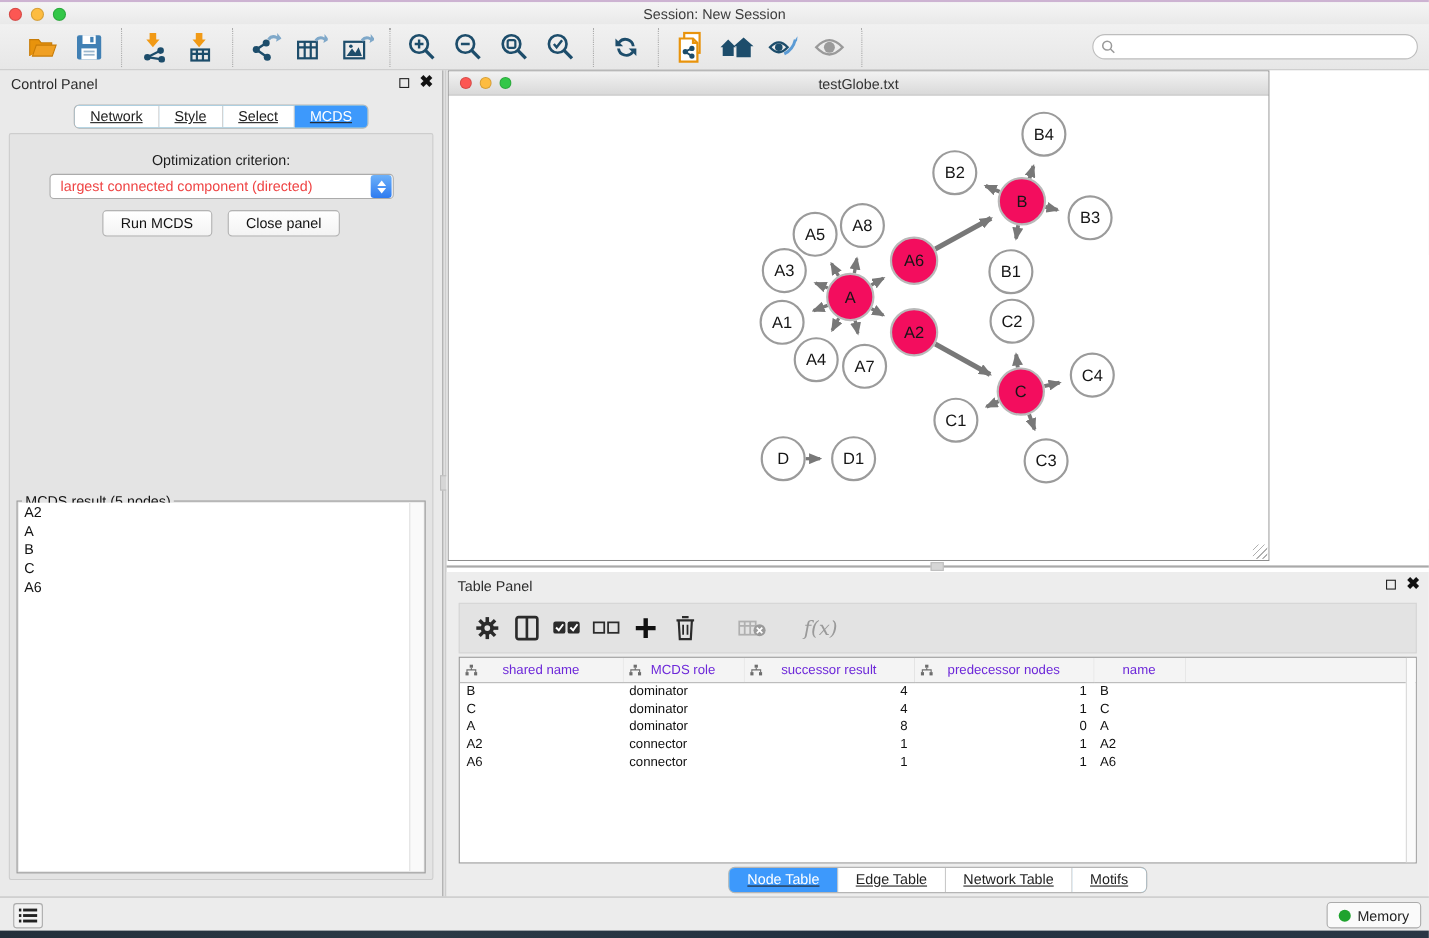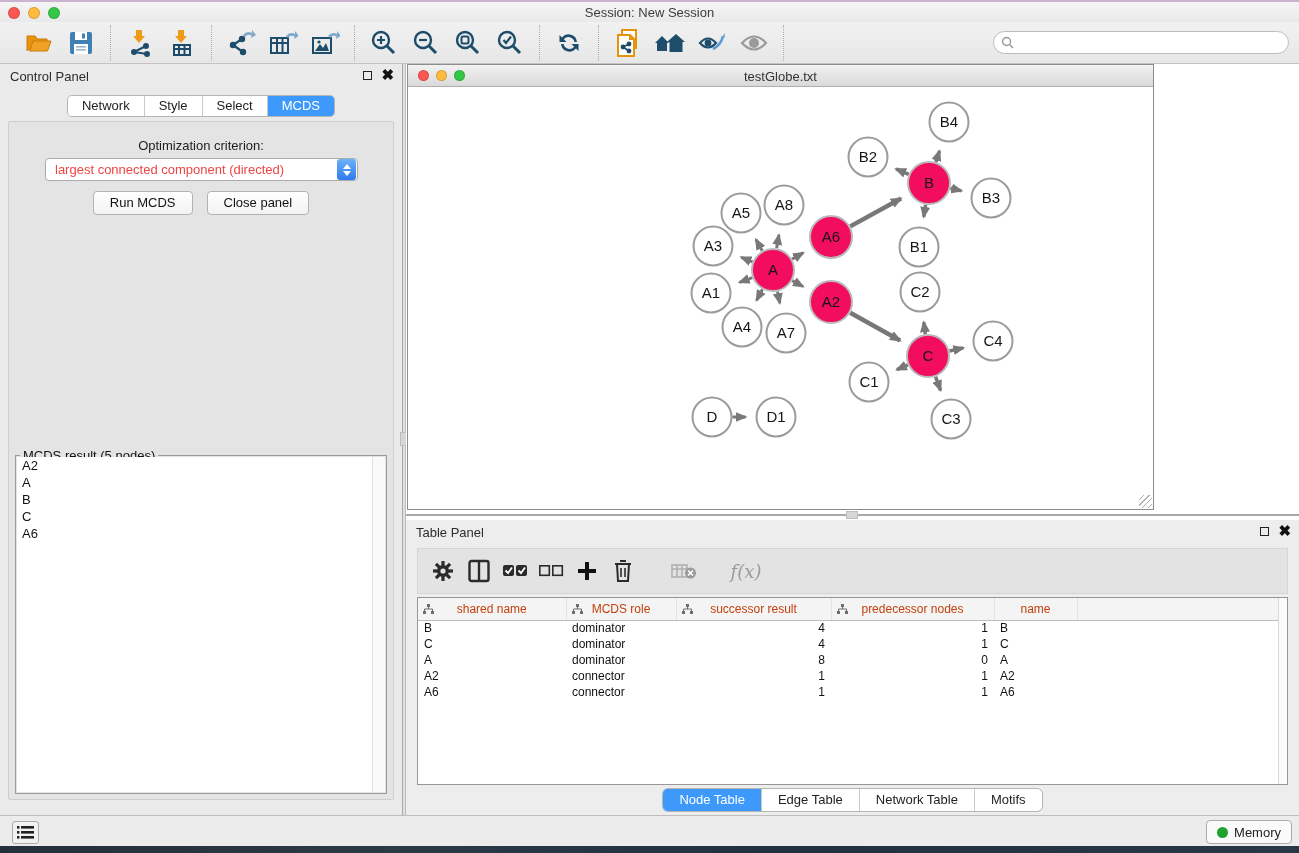--- a/index.html
+++ b/index.html
@@ -36,21 +36,21 @@
 
   
   .control-panel { position:absolute; left:0; top:0; width:402px; height:751px; background:#eaeaea; }
   .cp-header { position:relative; height:26px; }
   .panel-title { position:absolute; left:10px; top:5px; font-size:13px; color:#2c2c2c; }
   .panel-ctrls { position:absolute; right:8px; top:5px; display:flex; gap:9px; align-items:center; }
   .float-box { width:9px; height:9px; border:1.5px solid #222; display:inline-block; cursor:pointer; }
   .close-x { font-size:15px; font-weight:bold; color:#111; line-height:12px; cursor:pointer; }
 
   .cp-tabs { position:absolute; left:0; right:0; top:31px; display:flex; justify-content:center; }
-  .seg { display:flex; border:1px solid #b5b5b5; border-radius:5px; overflow:hidden; background:#7dd3fc; }
+  .seg { display:flex; border:1px solid #b5b5b5; border-radius:5px; overflow:hidden; background:#7dd3fc;text-decoration:underline; }
   .seg-btn { padding:2px 14px 3px 14px; font-size:13px; color:#222; background:#fff; border-right:1px solid #c9c9c9; cursor:pointer; white-space:nowrap; }
   .seg-btn:last-child { border-right:none; }
   .seg-btn.active { background:#3d99fc; color:#fff; }
 
   .cp-inner { position:absolute; left:8px; right:8px; top:57px; height:679px; background:#e4e4e4;
     border:1px solid #cdcdcd; border-radius:2px; }
   .opt-label { position:absolute; left:0; right:0; top:16px; text-align:center; font-size:13px; color:#1d1d1d; }
   .criterion { position:absolute; left:36px; top:36px; width:313px; height:23px; background:#fff;
     border:1px solid #ababab; border-radius:4px; display:flex; align-items:center; cursor:pointer; }
   .criterion .val { flex:1; font-size:13px; padding-left:9px; color:#ef4444; white-space:nowrap; }
@@ -100,21 +100,21 @@
     border:1px solid #d5d5d5; display:flex; align-items:center; gap:6px; padding-left:10px; }
   .tp-btn { width:30px; height:36px; display:flex; align-items:center; justify-content:center; cursor:pointer; }
   .tp-btn.disabled { cursor:default;margin-left:25px; }
   .fx { font-family:"DejaVu Serif", serif; font-style:italic; font-size:18px; color:#9a9a9a; padding-left:2px; }
 
   .node-table { position:absolute; left:11px; right:11px; top:77px; height:188px; background:#fff;
     border:1px solid #979797; overflow:hidden; }
   .nt-scroll { position:absolute; top:0; bottom:0; right:0; width:9px; background:#fbfbfb; border-left:1px solid #d9d9d9; }
   table.grid { border-collapse:collapse; table-layout:fixed; width:880px; font-size:12px; }
   table.grid th { height:22px; background:#f4f4f4; border-bottom:1px solid #bdbdbd; border-right:1px solid #e2e2e2;
-    font-weight:normal; color:#c2410c; font-size:12px; position:relative; text-align:center; }
+    font-weight:normal; color:#6d28d9; font-size:12px; position:relative; text-align:center; }
   table.grid th svg { position:absolute; left:5px; top:6px; }
   table.grid td { height:16px; padding:0 6px; color:#111; white-space:nowrap; overflow:hidden; }
   td.num { text-align:right; padding-right:10px; }
   td.txt { text-align:left; }
 
   .tp-tabs { position:absolute; left:0; right:0; top:268px; display:flex; justify-content:center; }
   .tp-tabs .seg { border-radius:6px; }
   .tp-tabs .seg-btn { padding:3px 16px 4px 16px; }
 
   

